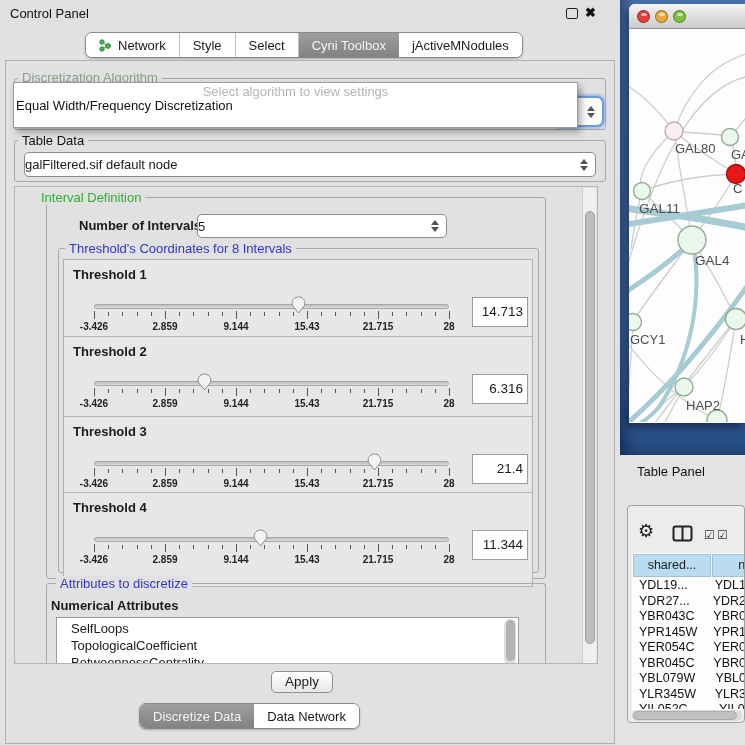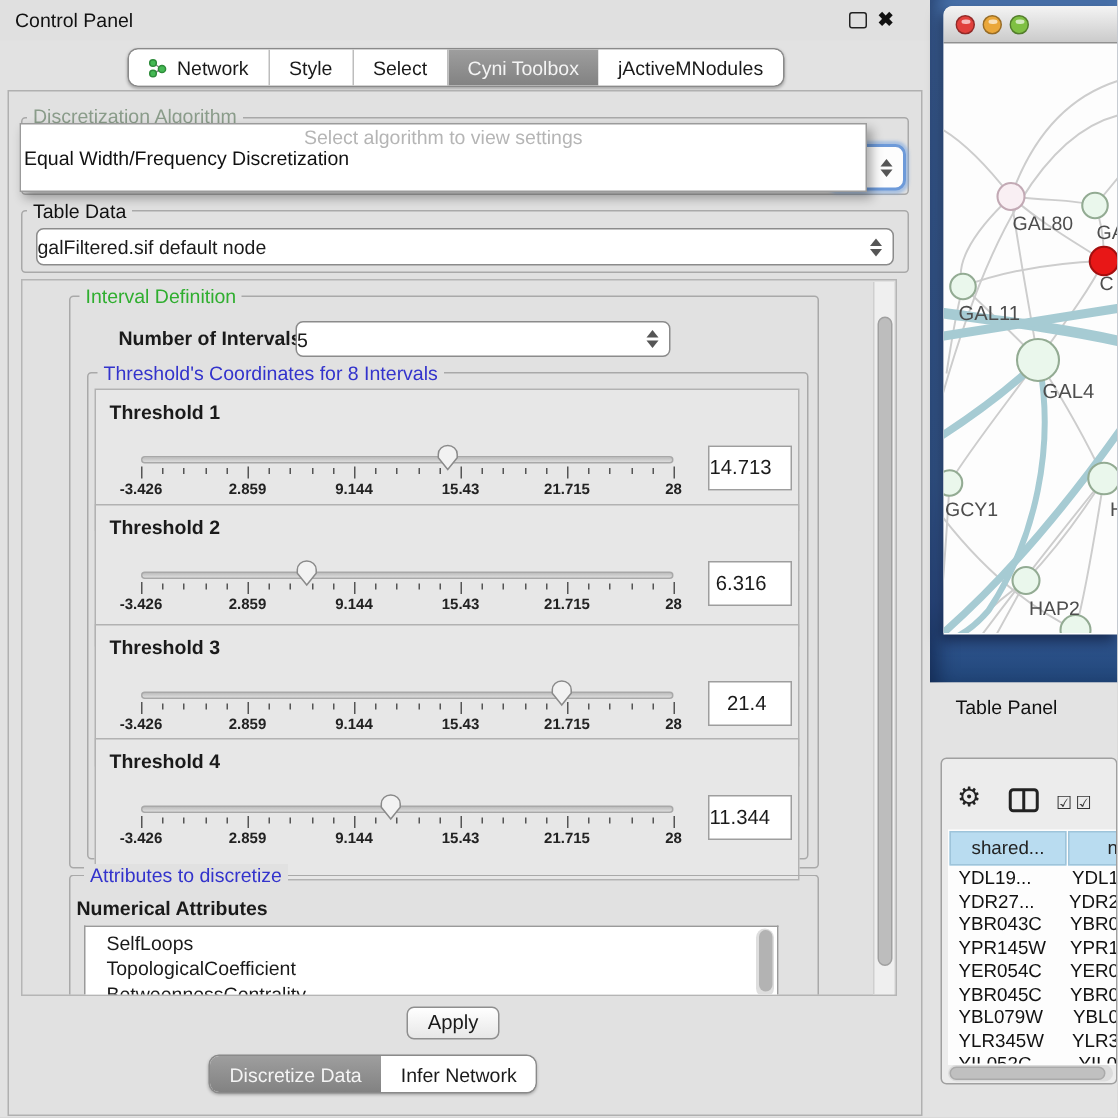--- a/index.html
+++ b/index.html
@@ -54,39 +54,39 @@
   #noi-combo{left:182px;top:27px;width:250px;height:24px}
 
   
   #scrollpane{position:absolute;left:14px;top:186px;width:584px;height:478px;border:1px solid #b5b5b5;
               background:#e1e1e1;overflow:hidden}
   #main-scroll{position:absolute;left:567px;top:1px;width:14px;height:475px;background:#efefef;border-left:1px solid #cfcfcf}
   #main-scroll .thumb{position:absolute;left:2px;top:23px;width:10px;height:433px;background:#bdbdbd;
                       border:1px solid #a0a0a0;border-radius:6px}
 
   #iv-group{left:31px;top:10px;width:500px;height:382px}
-  #iv-title{left:38px;top:3px;color:#2fae2f}
+  #iv-title{left:22px;top:3px;color:#2fae2f}
   #noi-label{position:absolute;left:64px;top:31px;font-size:13px;font-weight:bold}
   #thr-group{left:43px;top:61px;width:481px;height:325px}
   #thr-title{left:50px;top:54px;color:#3333cc}
 
   .thr-box{position:absolute;left:48px;width:470px;height:95px;background:#e7e7e7;border:1px solid #b2b2b2}
   .thr-label{position:absolute;left:9px;top:7px;font-size:13px;font-weight:bold}
   .rail{position:absolute;left:30px;top:36px;width:355px;height:38px}
   .track{position:absolute;left:0;top:8px;width:100%;height:5px;border-radius:3px;
          background:linear-gradient(#bdbdbd,#dcdcdc);border:1px solid #a8a8a8}
   .ticks{position:absolute;left:0;top:15px;width:100%;height:9px}
   .ticks i{position:absolute;top:0;width:1px;background:#555}
   .ticks i.mi{height:4px;margin-top:1px}
   .ticks i.ma{height:8px}
   .tlabels{position:absolute;left:0;top:25px;width:100%;height:12px}
   .tlabels b{position:absolute;transform:translateX(-50%);font-size:10px;font-weight:bold;color:#222;white-space:nowrap}
   .thumb-s{position:absolute;top:0}
   .thr-value{position:absolute;left:408px;top:37px;width:56px;height:30px;background:#fff;border:1px solid #9e9e9e;
-             font-size:13.5px;text-align:right;line-height:28px;padding-right:16px}
+             font-size:13.5px;text-align:right;line-height:28px;padding-right:4px}
 
   #attr-group{left:31px;top:396px;width:500px;height:82px;border-bottom:none;border-bottom-left-radius:0;border-bottom-right-radius:0}
   #attr-title{left:41px;top:389px;color:#3333cc}
   #attr-subtitle{position:absolute;left:36px;top:411px;font-size:13px;font-weight:bold}
   #attr-list{position:absolute;left:41px;top:430px;width:463px;height:48px;background:#fff;border:1px solid #9a9a9a;
              border-bottom:none;overflow:hidden;font-size:13px;padding:2px 0 0 14px;line-height:17px}
   #attr-scroll{position:absolute;left:489px;top:432px;width:12px;height:46px;background:#dedede;border-radius:6px}
   #attr-scroll .thumb{position:absolute;left:1.5px;top:1px;width:9px;height:41px;background:#b3b3b3;border-radius:5px}
 
   #apply-btn{position:absolute;left:271px;top:671px;width:62px;height:22px;border:1px solid #8f8f8f;border-radius:5px;
@@ -412,21 +412,21 @@
       </div>
   </div>
 
   <div id="apply-btn">Apply</div>
 
   <div id="tabbar-bottom" class="tabbar">
       <div class="tab sel">
         <span>Discretize Data</span>
       </div>
       <div class="tab">
-        <span>Infer Network</span>
+        <span>Data Network</span>
       </div>
     </div>
 
   <div id="desktop"></div>
 
   <div id="net-window">
     <div id="net-titlebar">
       <span id="light-red" class="light"></span>
       <span id="light-yellow" class="light"></span>
       <span id="light-green" class="light"></span>

